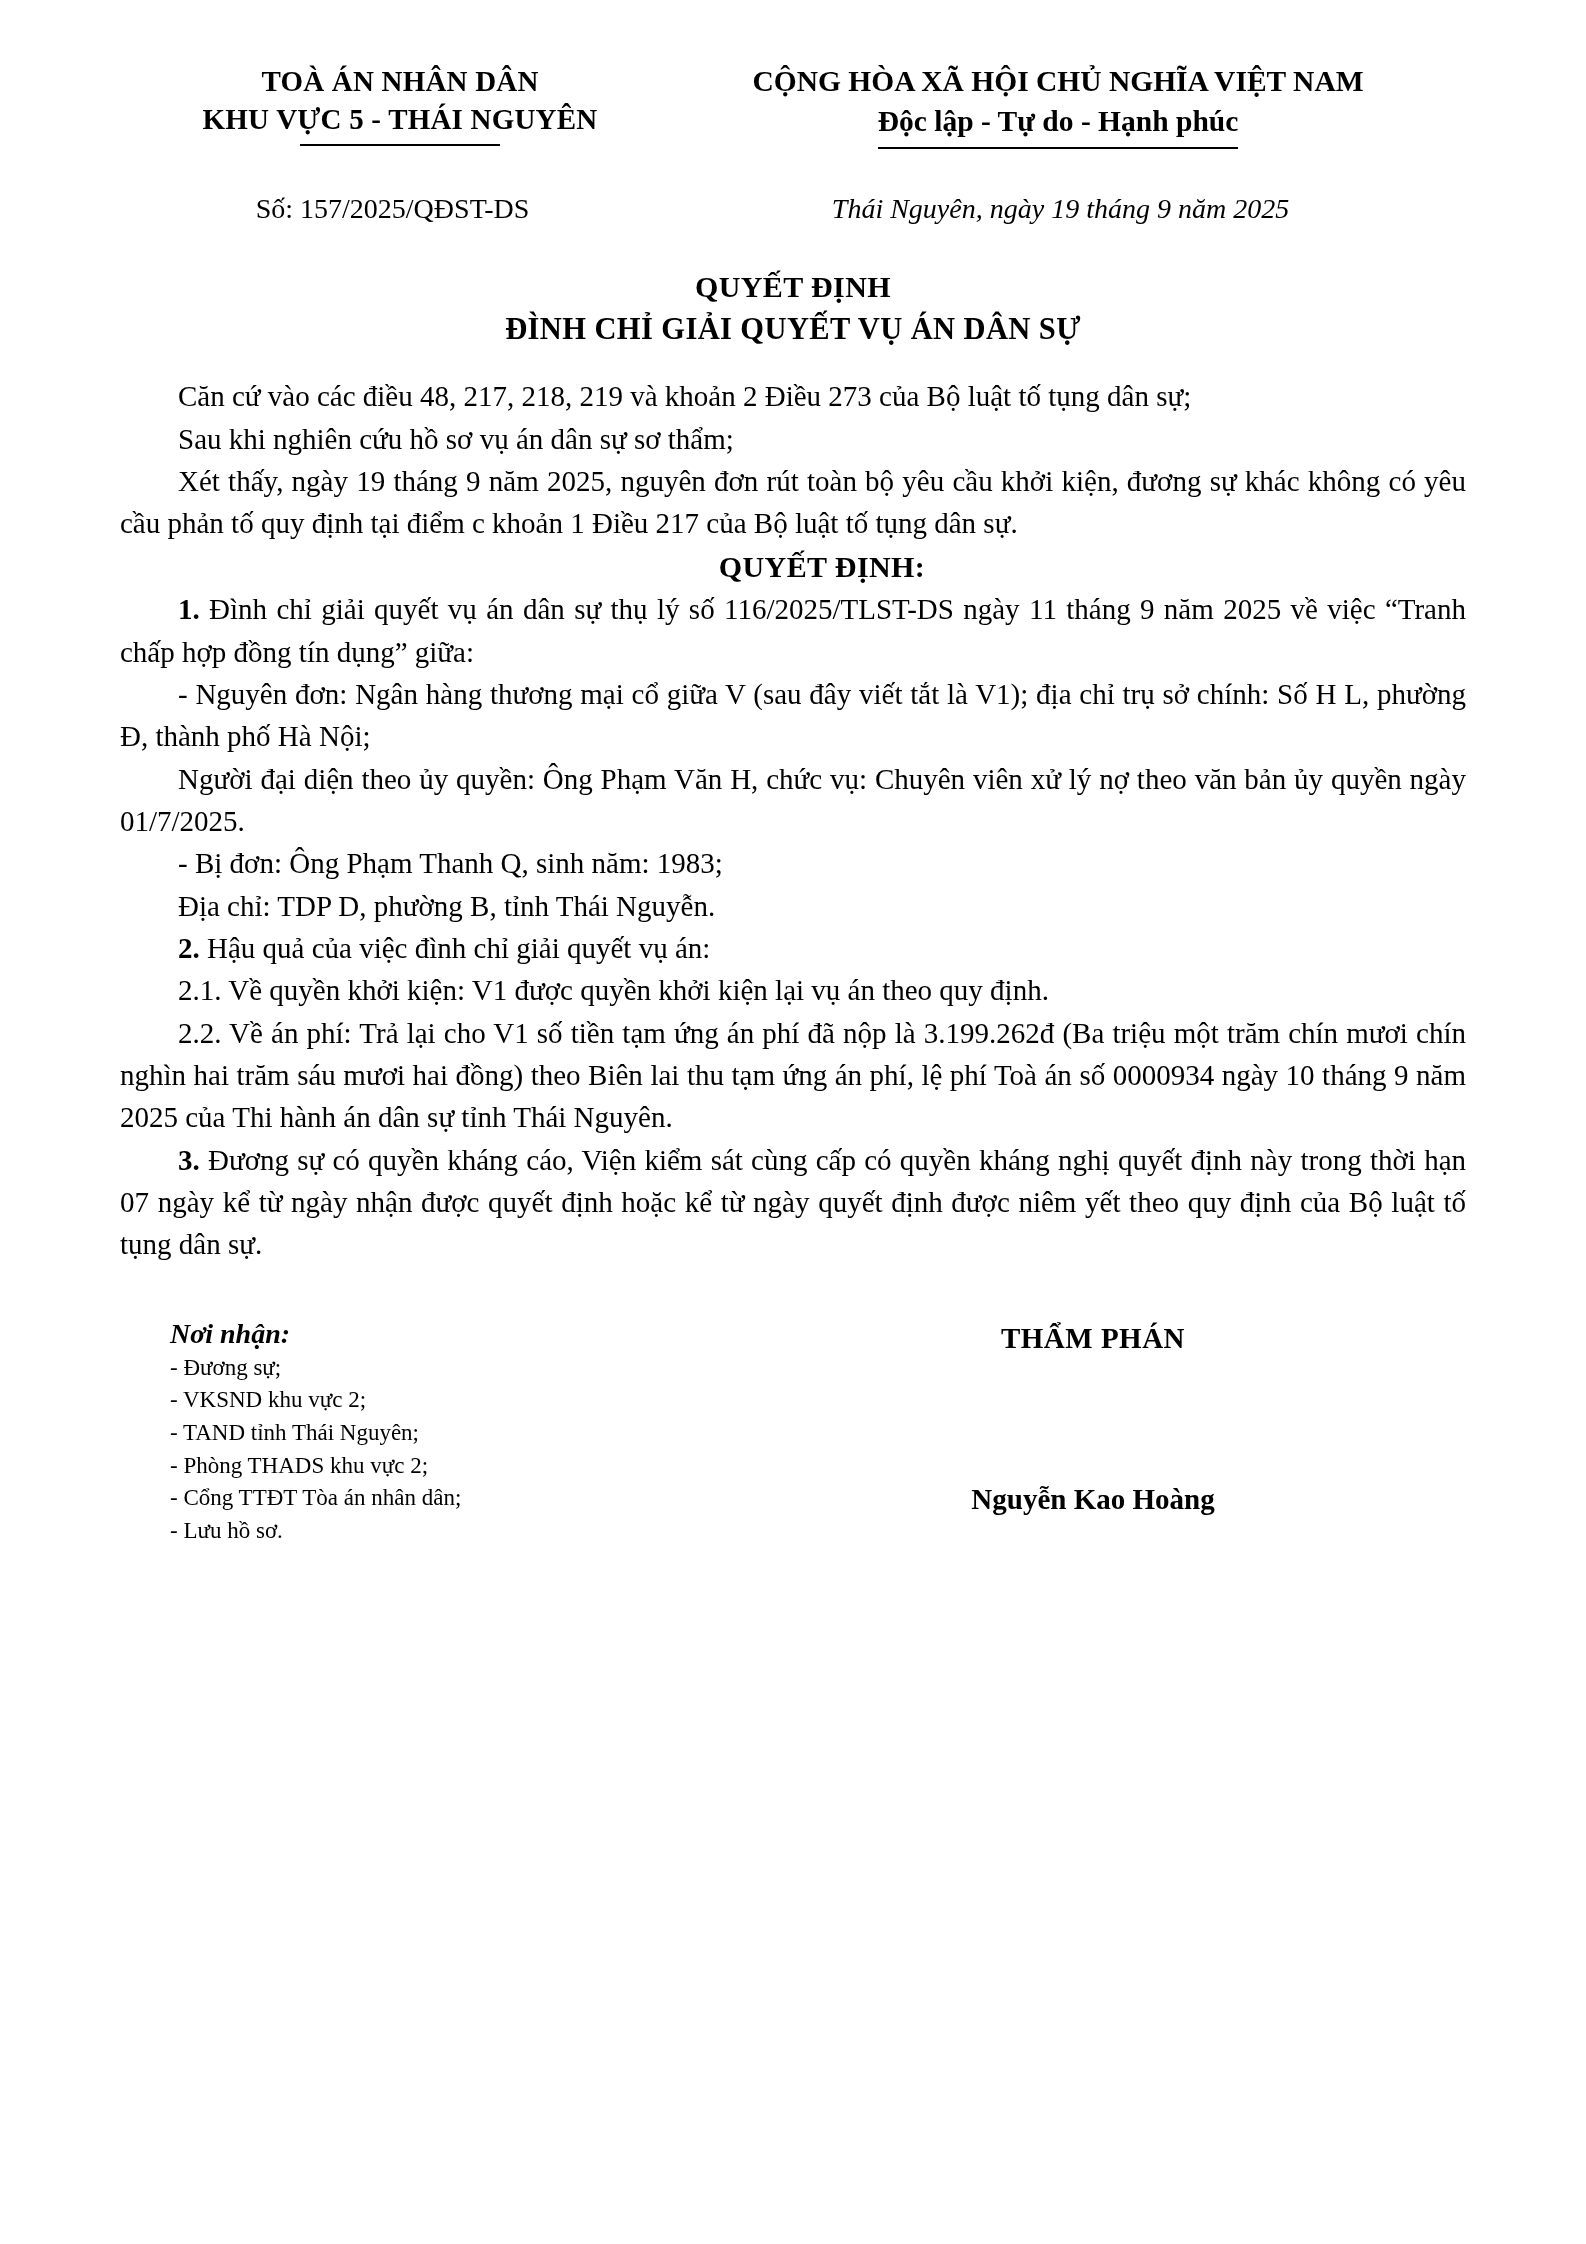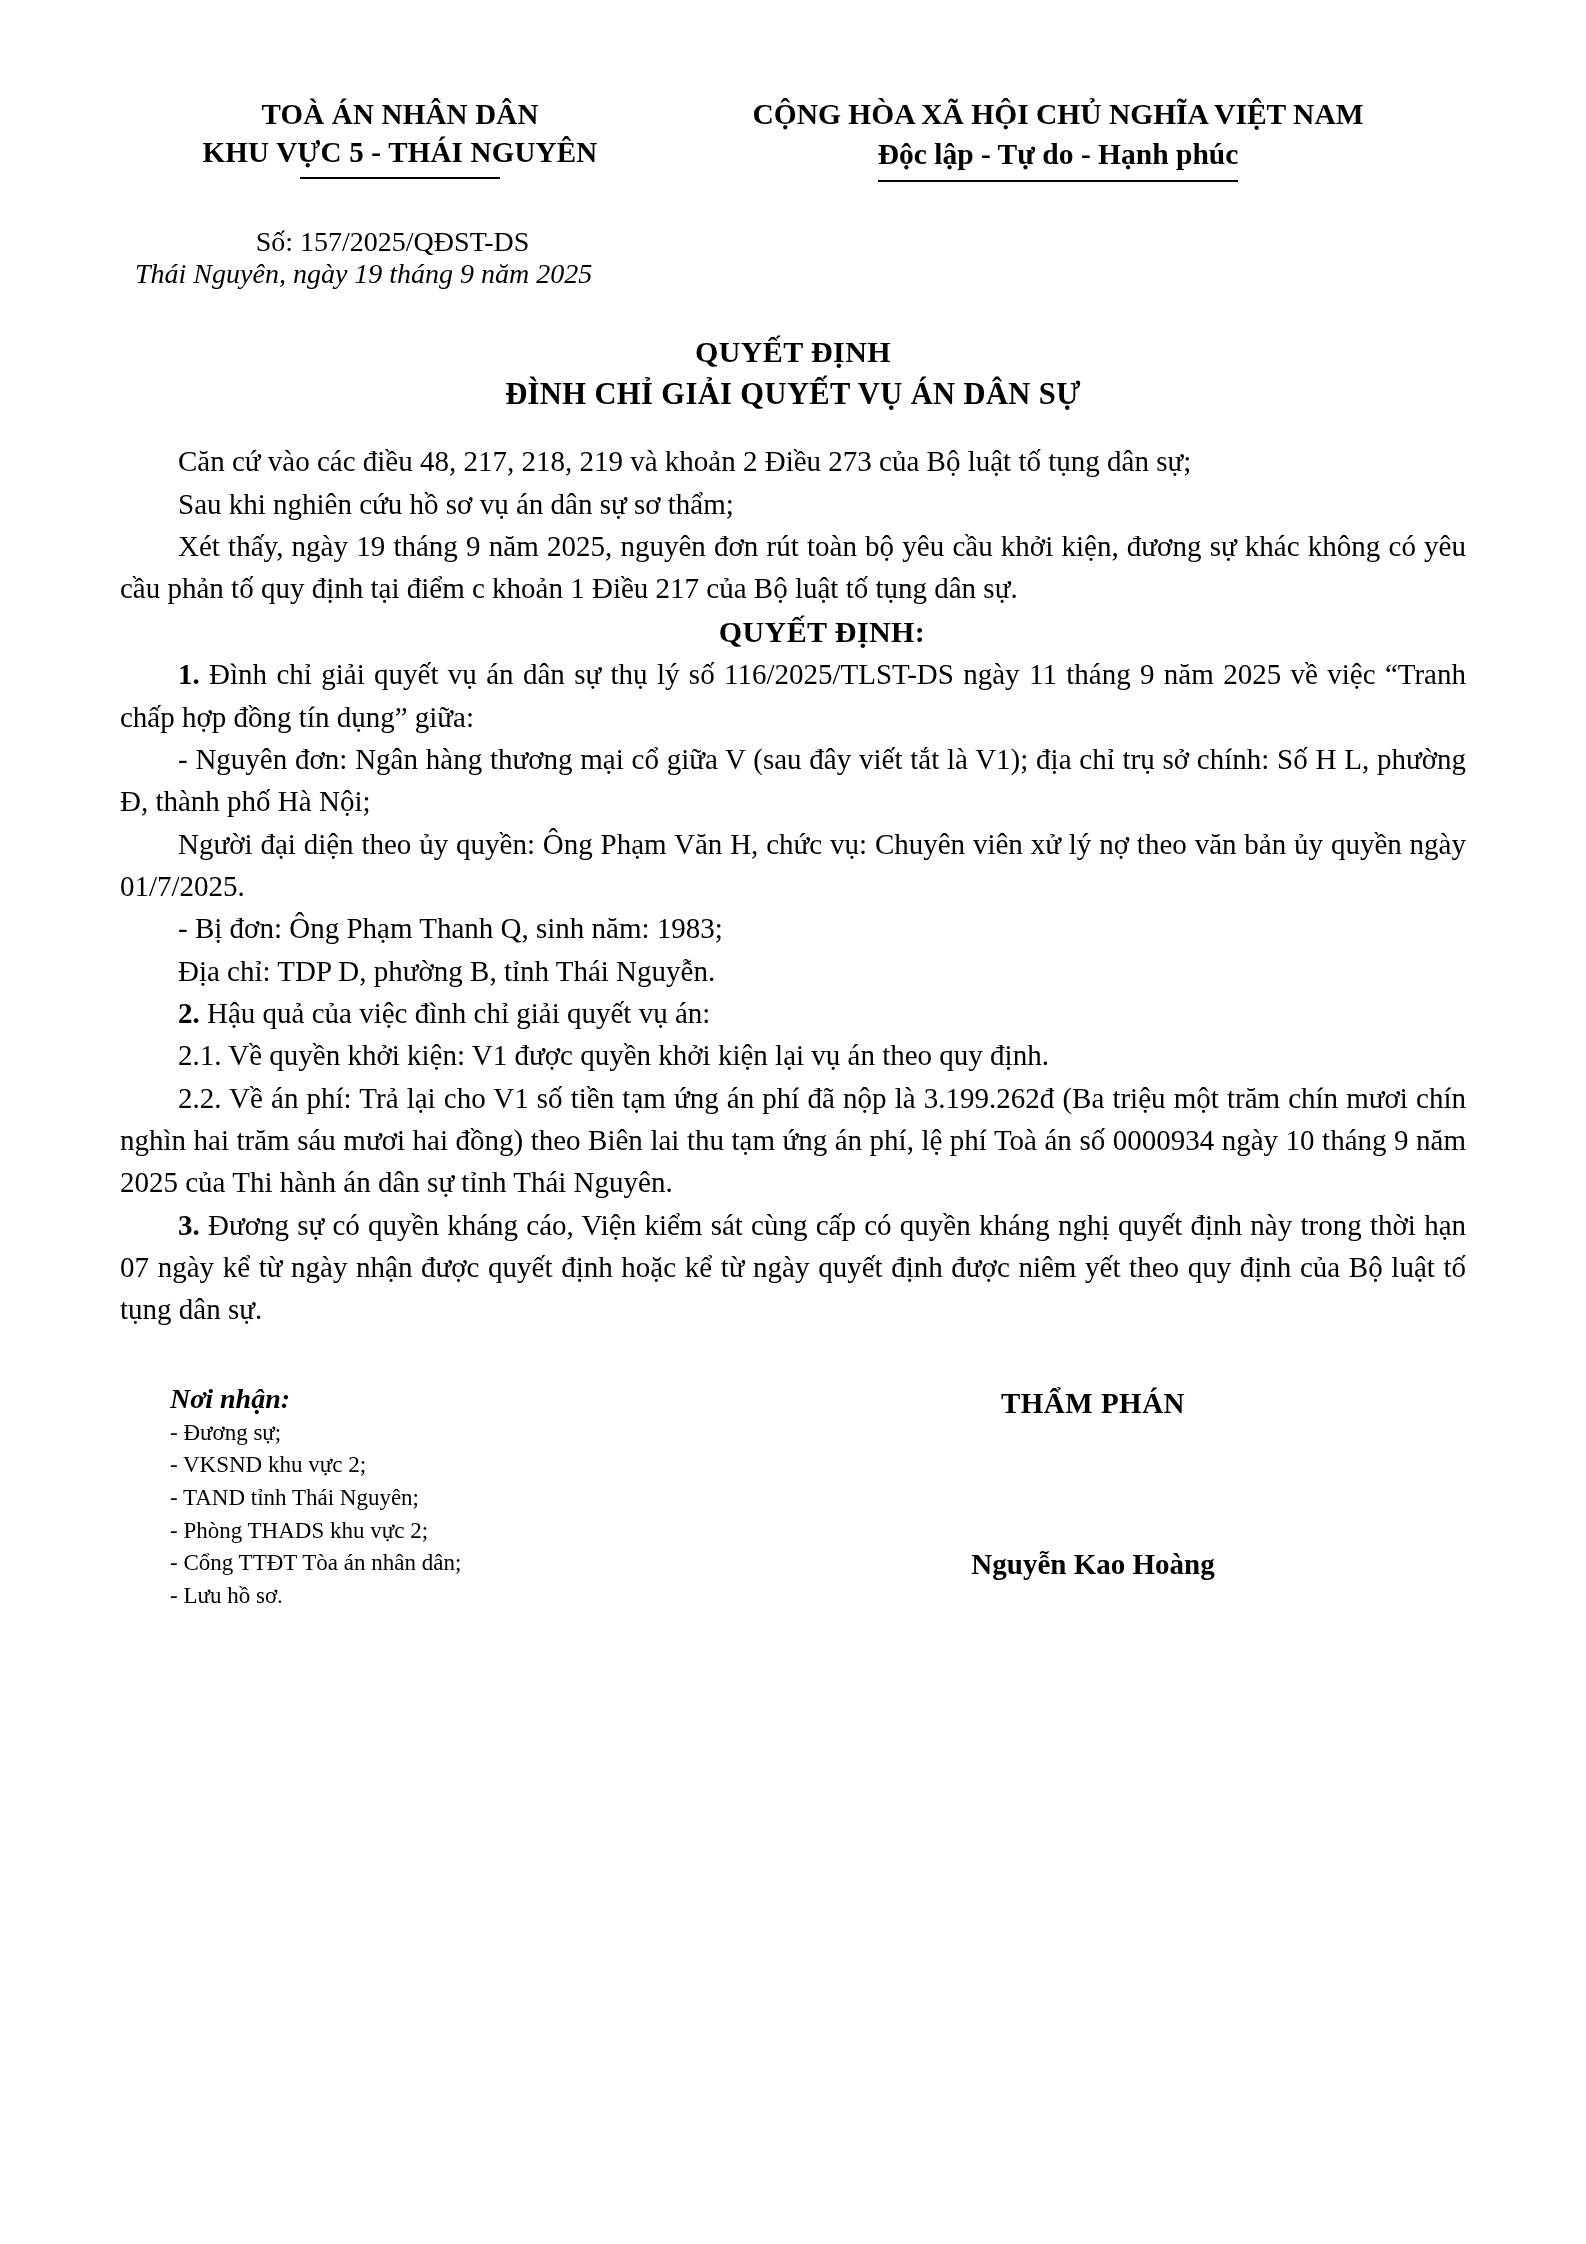--- a/index.html
+++ b/index.html
@@ -11,21 +11,21 @@
     width: 1586px;
     min-height: 2244px;
     font-family: "Liberation Serif", "DejaVu Serif", serif;
     color: #000000;
   }
   .page {
     position: relative;
     width: 1586px;
     min-height: 2244px;
     box-sizing: border-box;
-    padding: 95px 120px 60px 120px;
+    padding: 62px 120px 60px 120px;
   }
 
   
   .header {
     display: flex;
     flex-direction: row;
     align-items: flex-start;
     justify-content: flex-start;
   }
   .header-left {
@@ -74,21 +74,21 @@
   .underline-medium {
     width: 360px;
     height: 2px;
     background: #000;
     margin: 5px auto 0 auto;
   }
 
   
   .subheader {
     display: flex;
-    flex-direction: column;
+    flex-direction: row;
     align-items: flex-start;
     margin-top: 44px;
   }
   .doc-number {
     width: 520px;
     text-align: center;
     font-size: 28px;
     padding-left: 25px;
     box-sizing: border-box;
   }

